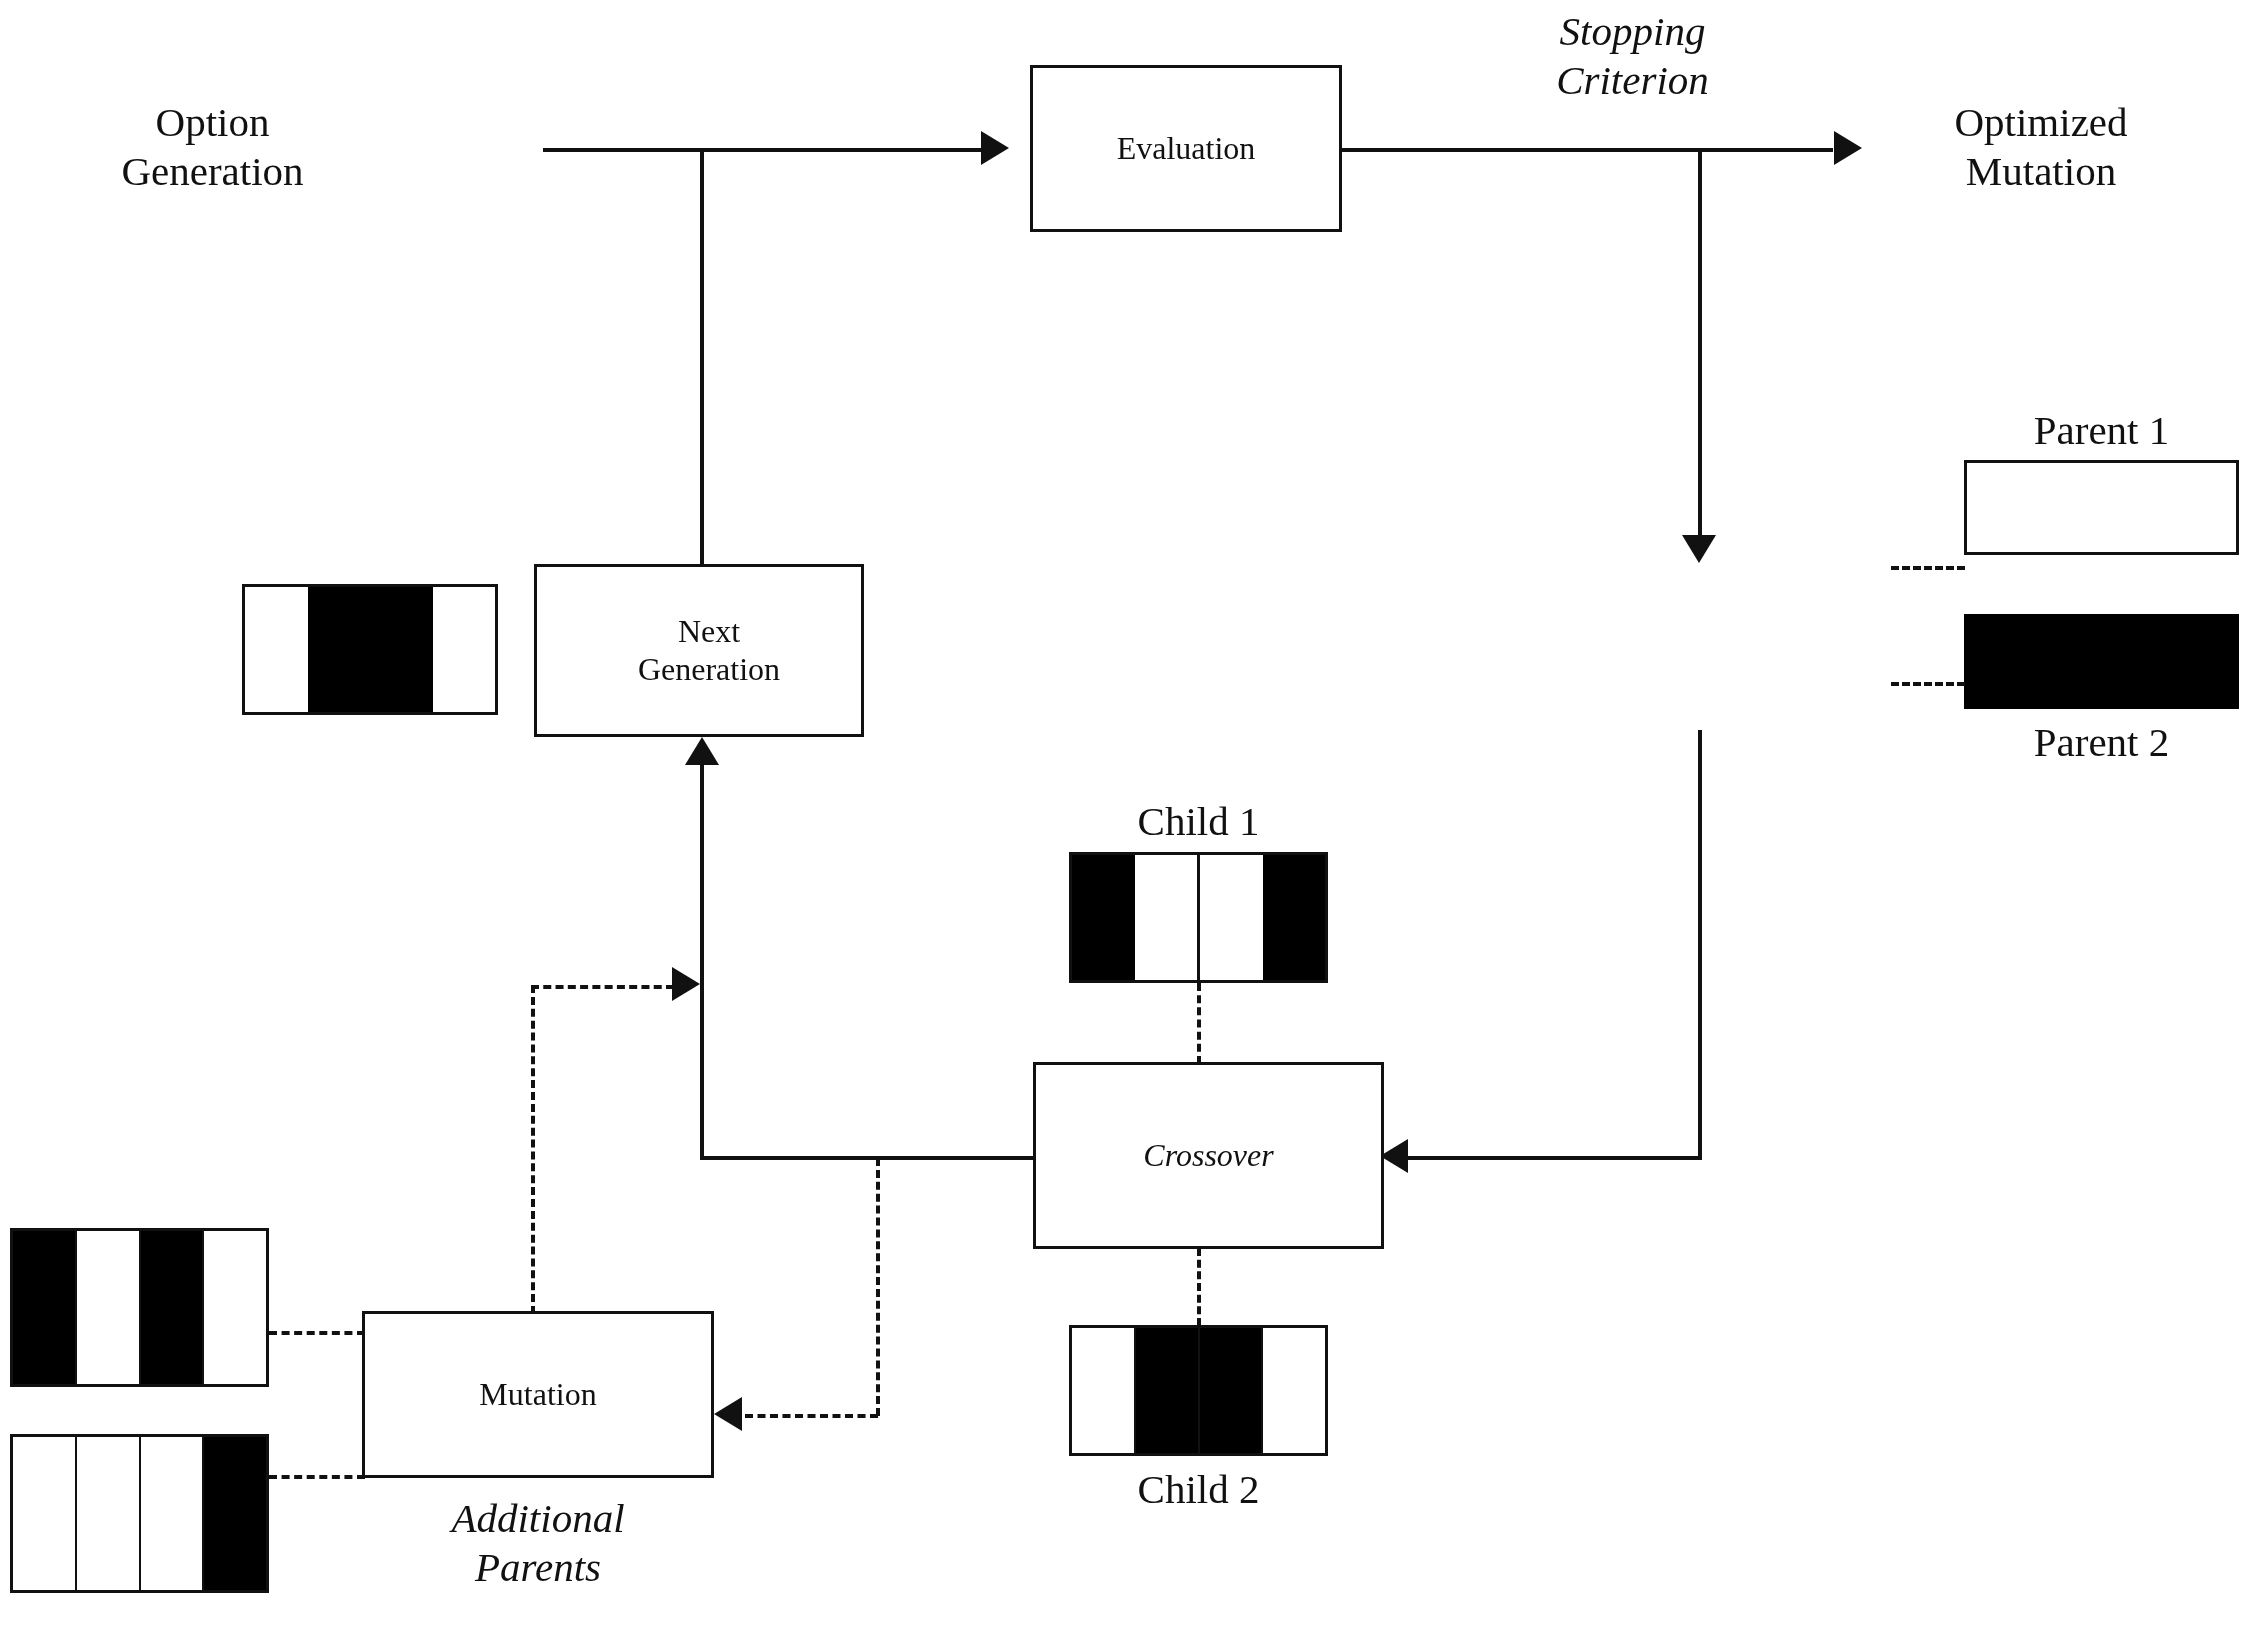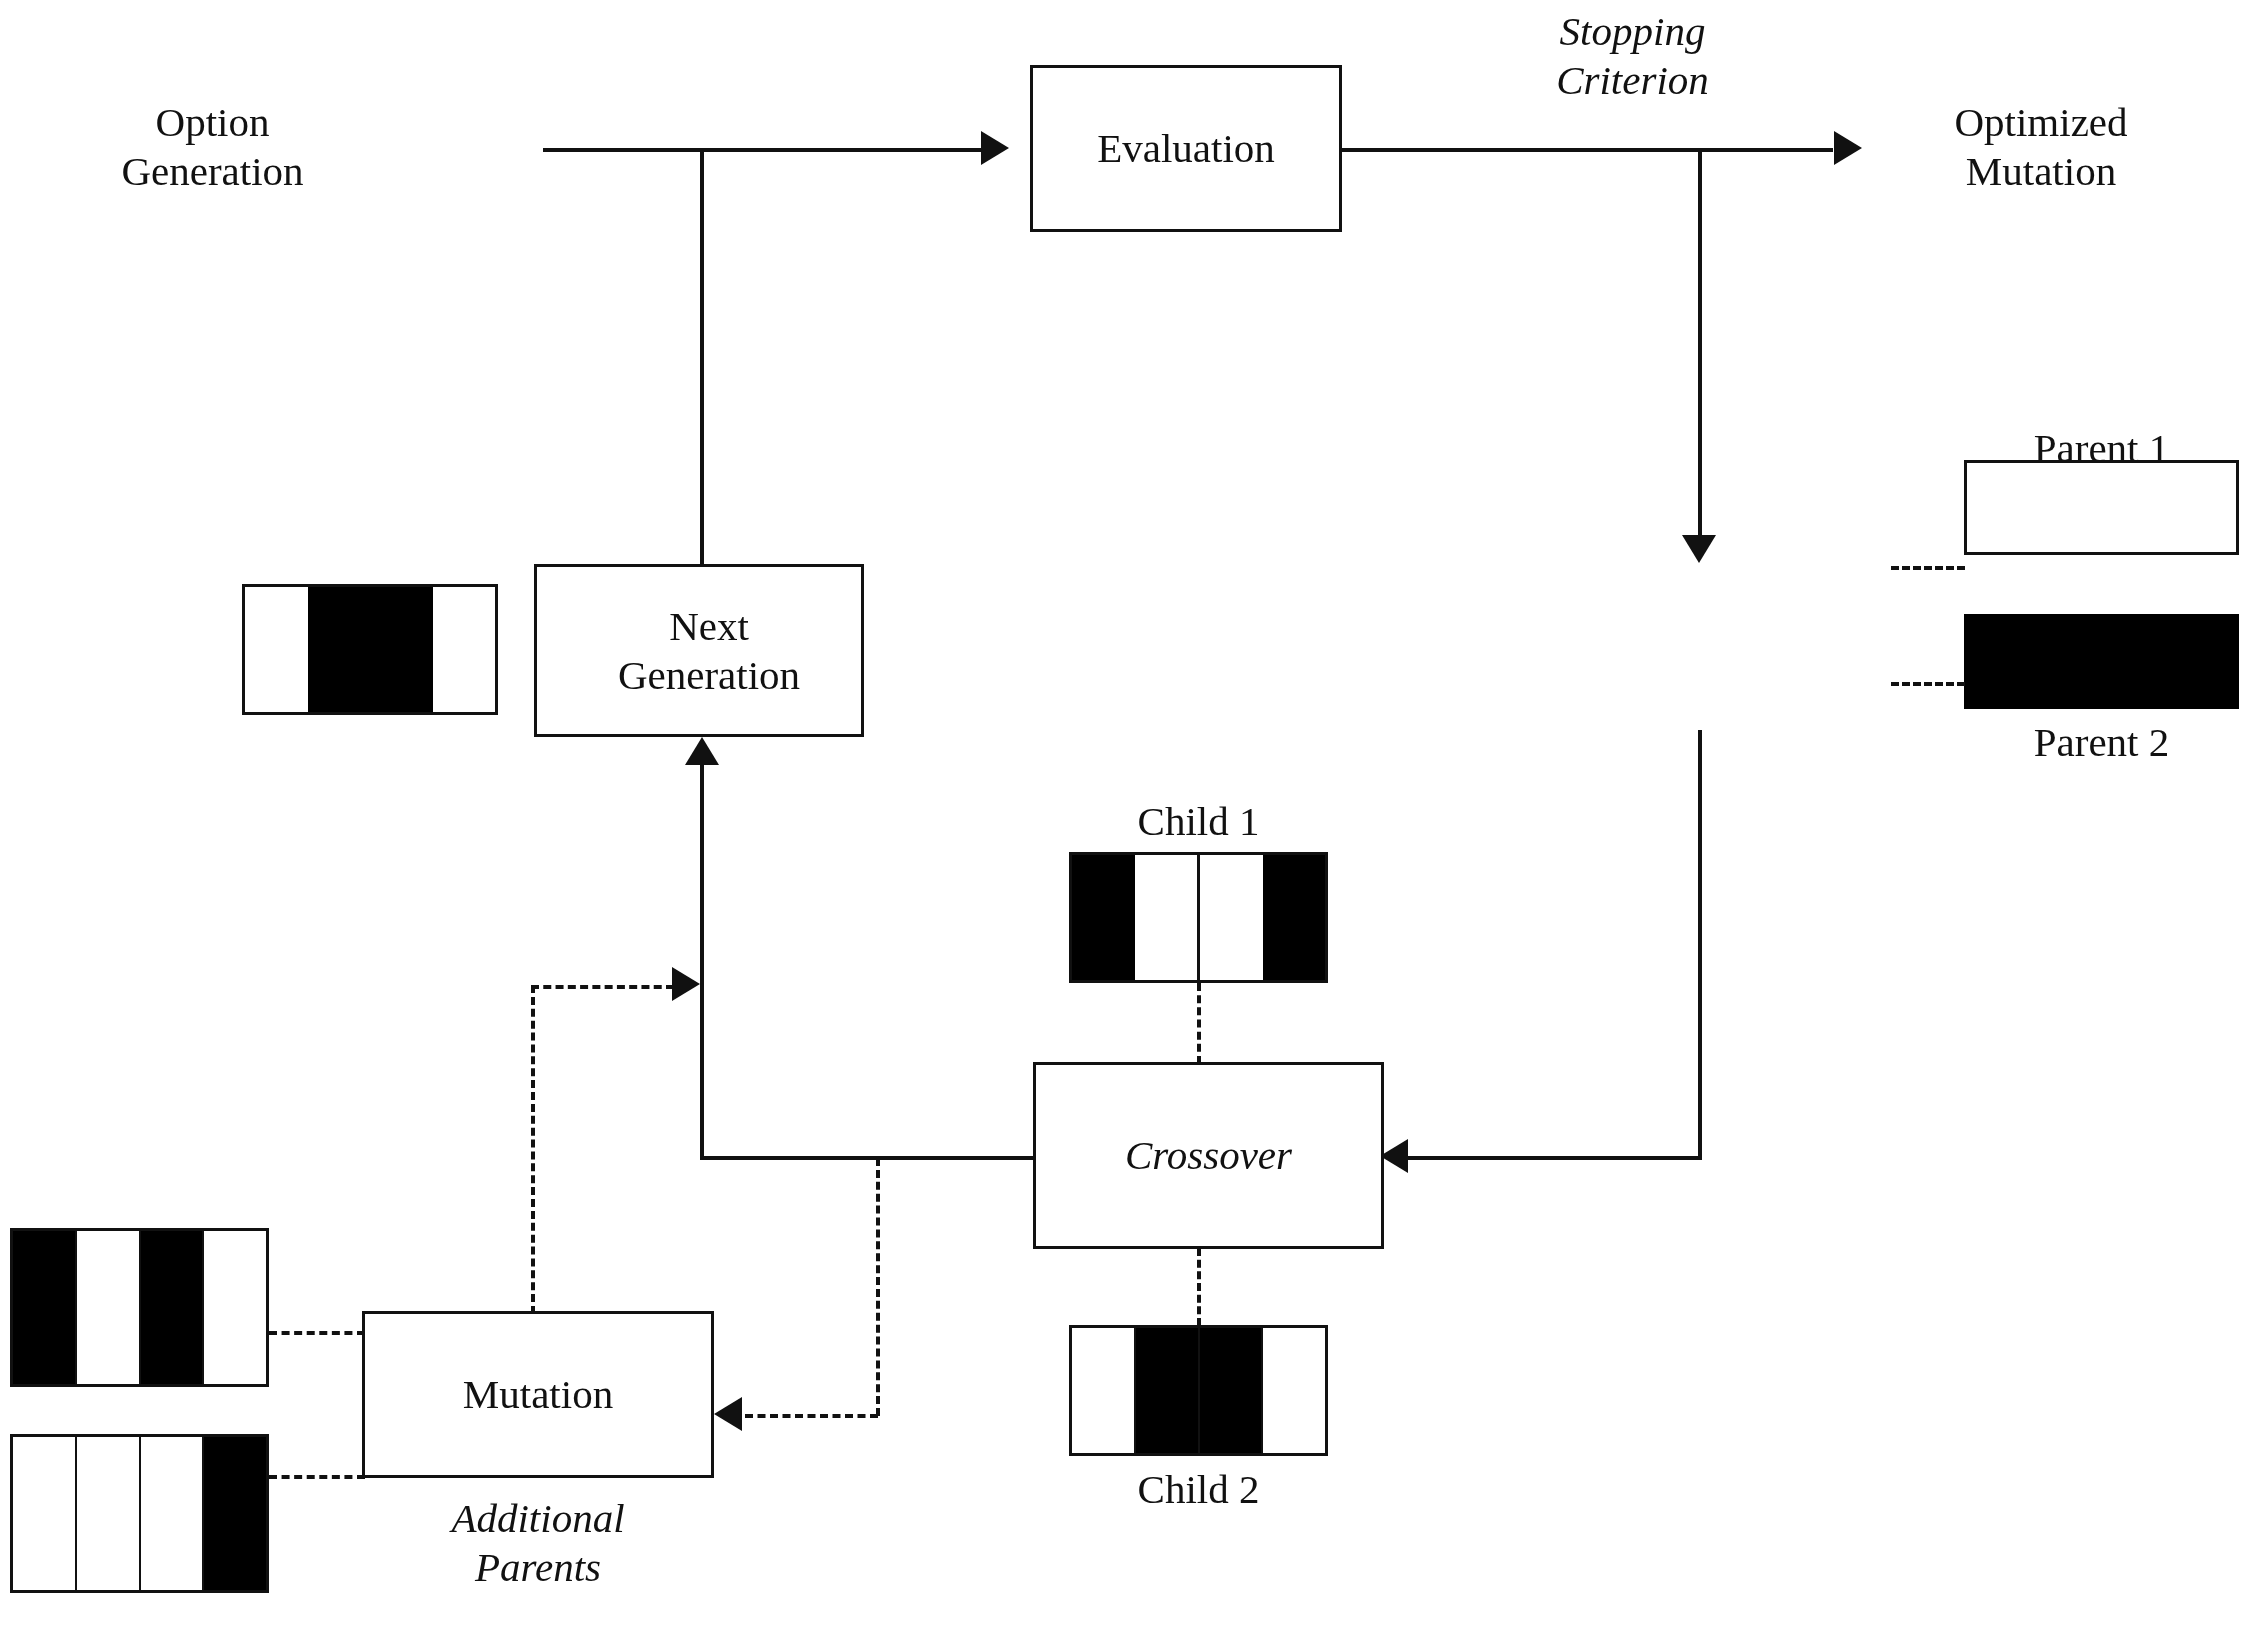--- a/index.html
+++ b/index.html
@@ -3,21 +3,21 @@
 <meta charset="utf-8">
 <title>Genetic Algorithm Flowchart</title>
 <style>
   html,body{margin:0;padding:0;background:#ffffff;}
   body{font-family:"Liberation Serif", serif;}
   #canvas{position:relative;width:2250px;height:1646px;background:#ffffff;overflow:hidden;}
 
   
   .pbox{position:absolute;box-sizing:border-box;border:3.3px solid #111;background:#fff;
         display:flex;align-items:center;justify-content:center;text-align:center;
-        font-size:41px;line-height:1.18;color:#111;}
+        font-size:32px;line-height:1.18;color:#111;}
   .pbox .l2{display:block;margin-left:20px;}
 
   
   .lbl{position:absolute;text-align:center;color:#111;font-size:41px;line-height:1.2;}
   .lbl.it{font-style:italic;}
 
   
   .chrom{position:absolute;box-sizing:border-box;border:3.3px solid #111;background:#fff;display:flex;}
   .chrom .cell{flex:1 1 0;box-sizing:border-box;}
   .chrom .cell.black{background:#000;}
@@ -75,21 +75,21 @@
 
   <div class="lbl" style="left:1885px;top:98px;width:312px;">
     <span>Optimized</span><br>
     <span>Mutation</span>
   </div>
 
   <div class="vl thin" style="left:1698px;top:150px;height:385px;"></div>
   <div class="arr down" style="left:1682px;top:535px;"></div>
 
 
-  <div class="lbl" style="left:1964px;top:424px;width:275px;">
+  <div class="lbl" style="left:1964px;top:406px;width:275px;">
     <span>Parent 1</span>
   </div>
   <div class="solidbox white" style="left:1964px;top:460px;width:275px;height:95px;"></div>
   <div class="hd fine" style="left:1891px;top:566px;width:74px;"></div>
 
   <div class="solidbox black" style="left:1964px;top:614px;width:275px;height:95px;"></div>
   <div class="hd fine" style="left:1891px;top:682px;width:74px;"></div>
   <div class="lbl" style="left:1964px;top:718px;width:275px;">
     <span>Parent 2</span>
   </div>

